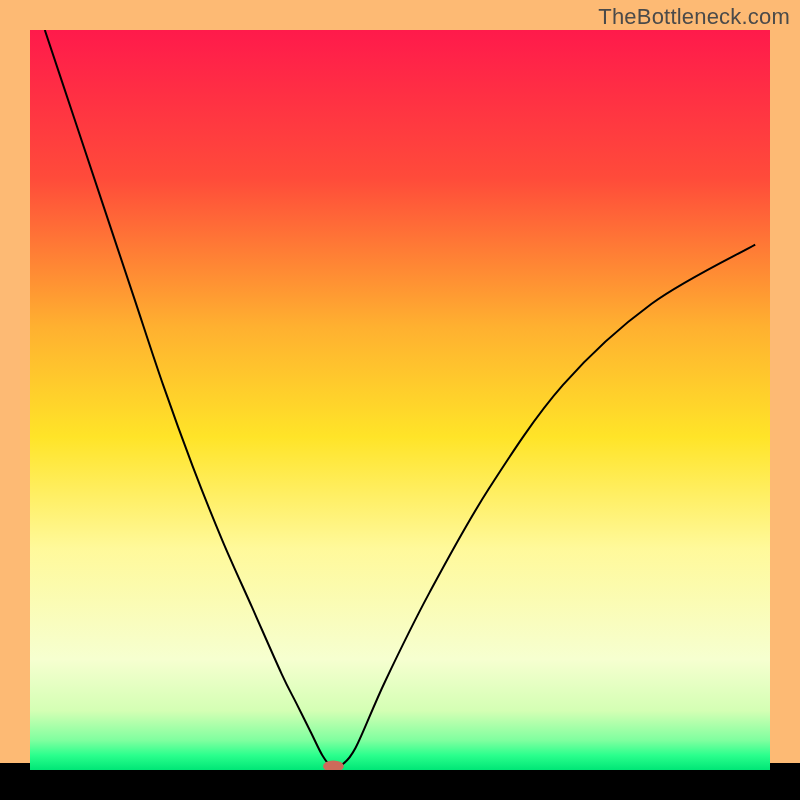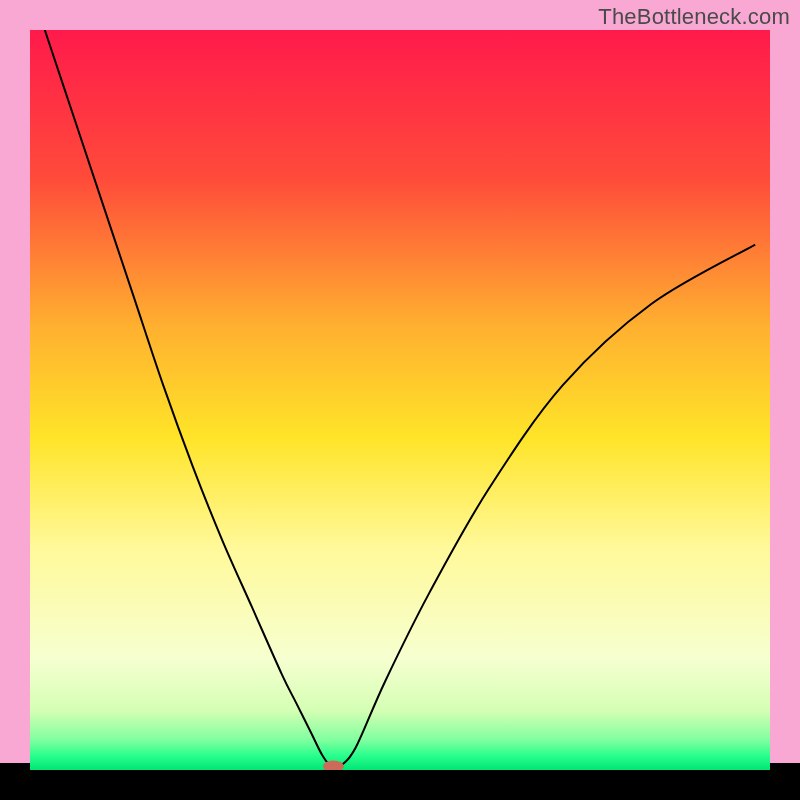--- a/index.html
+++ b/index.html
@@ -7,21 +7,21 @@
     padding: 0;
     width: 800px;
     height: 800px;
     background: #000;
     overflow: hidden;
     font-family: Arial, Helvetica, sans-serif;
   }
   .outer {
     width: 800px;
     height: 763px;
-    background: #f9a8d4;
+    background: #fdba74;
     position: relative;
   }
   .watermark {
     position: absolute;
     top: 4px;
     right: 10px;
     color: #4a4a4a;
     font-size: 22px;
     font-weight: 400;
     letter-spacing: 0.2px;

